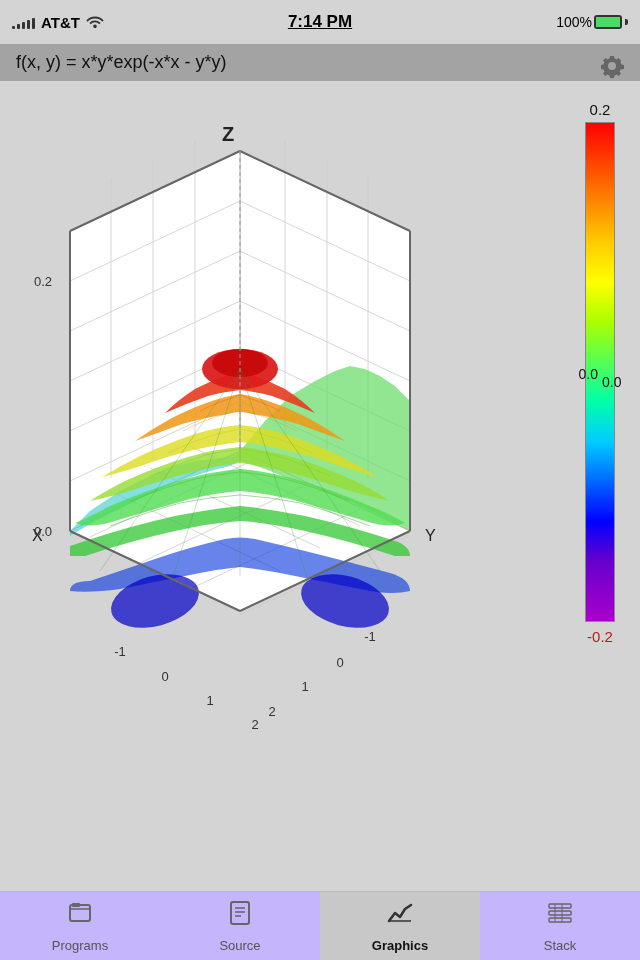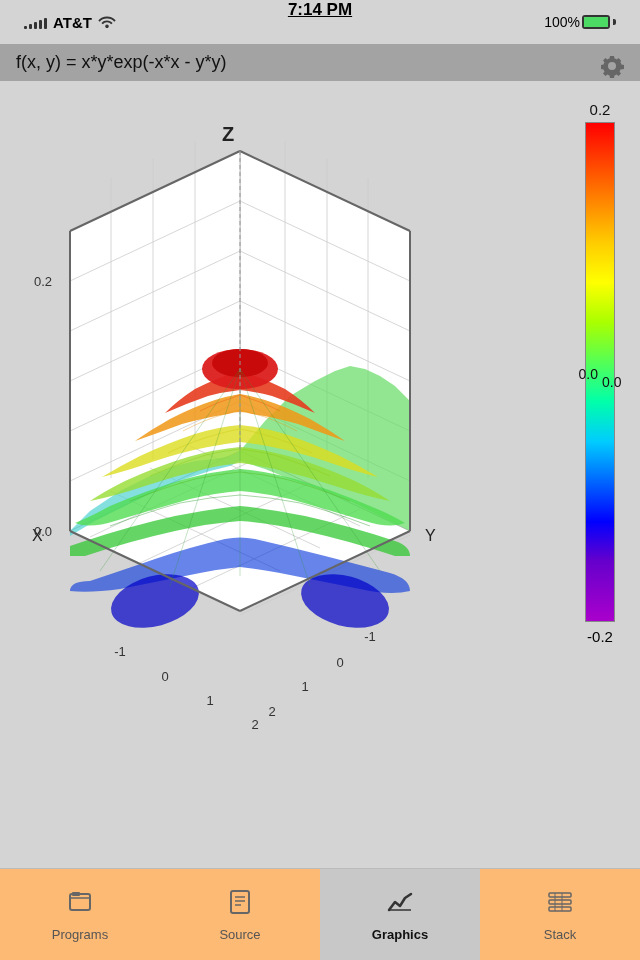--- a/index.html
+++ b/index.html
@@ -11,22 +11,23 @@
       overflow: hidden;
       position: relative;
     }
 
     
     #status-bar {
       width: 640px;
       height: 44px;
       background: #d4d4d4;
       display: flex;
+      align-items: center;
       justify-content: space-between;
-      padding: 0 24px;
+      padding: 0 12px;
       position: relative;
       z-index: 10;
     }
     .status-left {
       display: flex;
       align-items: center;
       gap: 6px;
       font-size: 15px;
       font-weight: 600;
     }
@@ -136,21 +137,21 @@
       align-items: center;
     }
     .colorbar-label-top {
       font-size: 15px;
       color: #111;
       margin-bottom: 4px;
       font-weight: 500;
     }
     .colorbar-label-bottom {
       font-size: 15px;
-      color: #000000;
+      color: #b91c1c;
       margin-top: 4px;
       font-weight: 500;
     }
     #color-bar {
       width: 30px;
       height: 500px;
       border: 1px solid #888;
       background: linear-gradient(to bottom,
         #ff0000 0%,
         #ff4400 8%,
@@ -173,22 +174,22 @@
       width: 460px;
       height: 700px;
     }
 
     
     #tab-bar {
       position: absolute;
       bottom: 0;
       left: 0;
       width: 640px;
-      height: 92px;
-      background: #fdba74;
+      height: 69px;
+      background: #c4b5fd;
       border-top: 1px solid #bbb;
       display: flex;
       align-items: stretch;
     }
     .tab-item {
       flex: 1;
       display: flex;
       flex-direction: column;
       align-items: center;
       justify-content: center;

